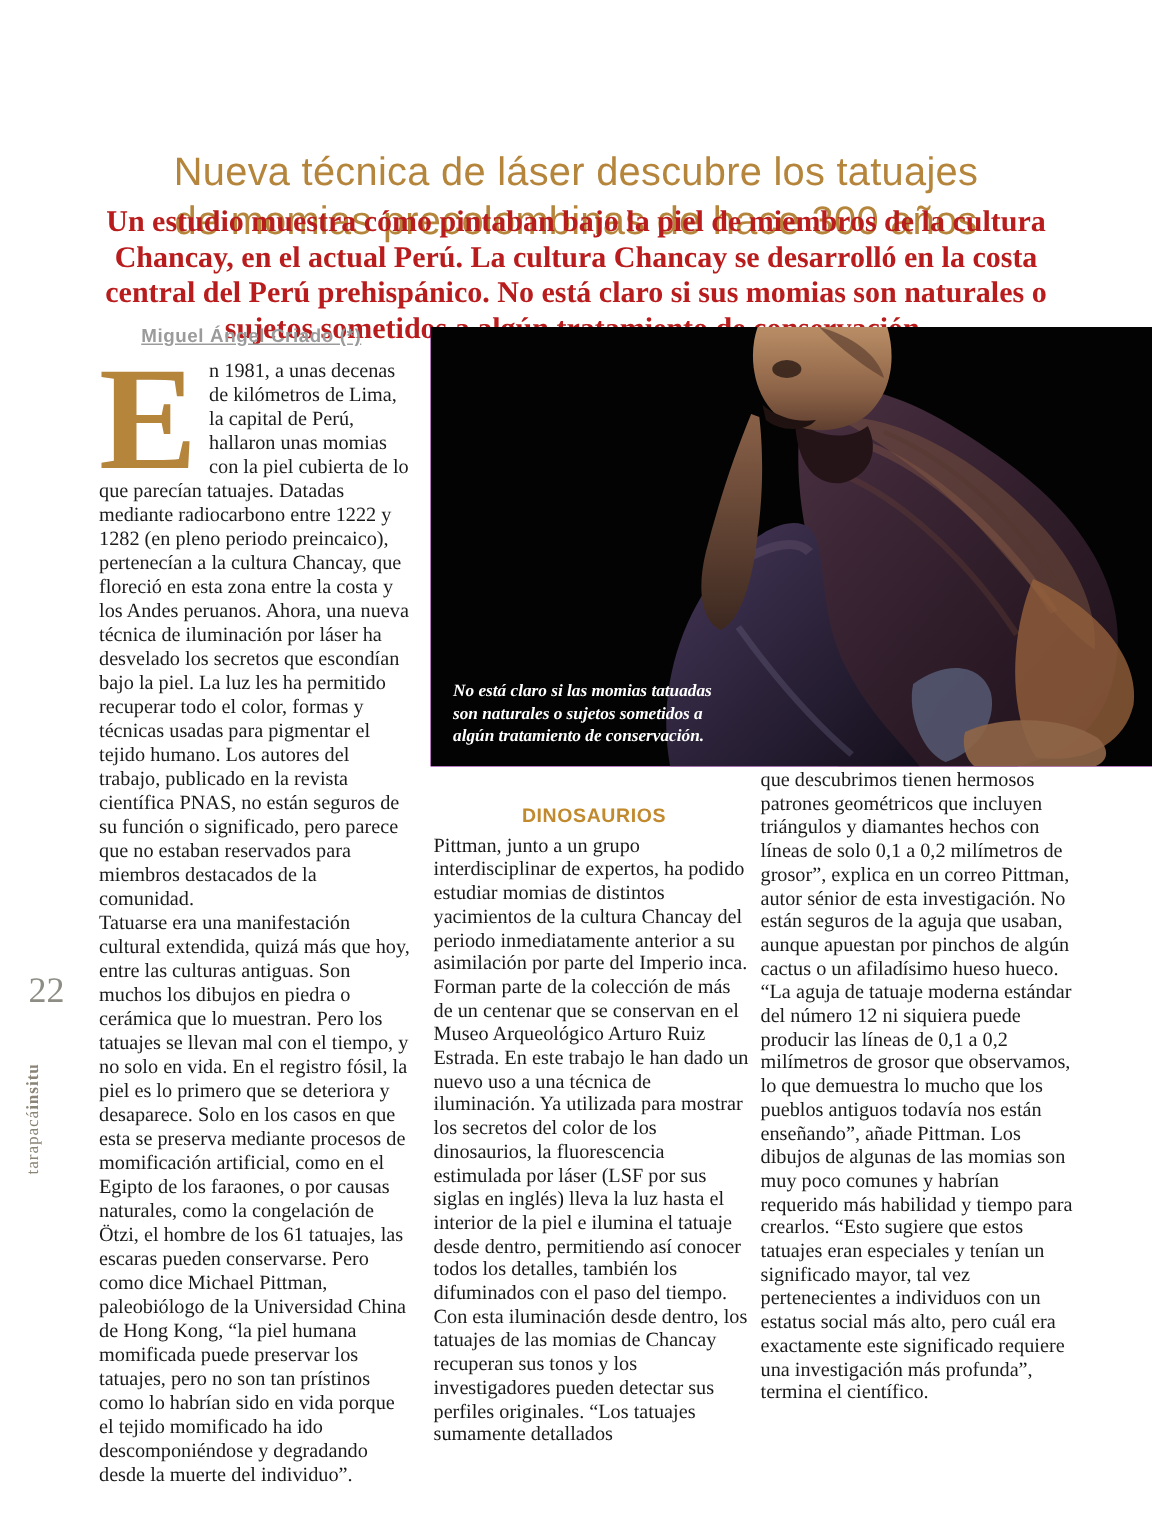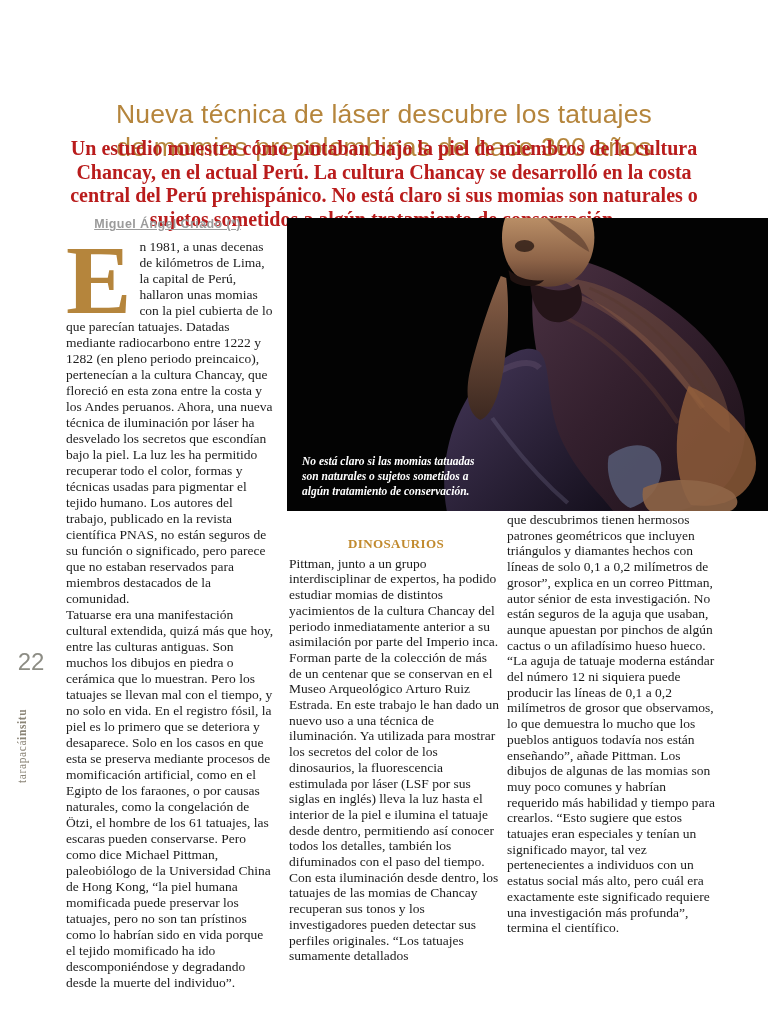--- a/index.html
+++ b/index.html
@@ -34,41 +34,41 @@
   .left-col  { left:66px;  top:239px; width:209px; line-height:16px; }
   .mid-col   { left:289px; top:536px; width:214px; line-height:15.7px; }
   .right-col { left:507px; top:512px; width:213px; line-height:15.7px; }
   .dropcap {
     float:left;
     font-family:"Liberation Serif", serif; font-weight:700;
     font-size:98px; line-height:72px; color:#b5853c;
     margin:5px 8px 0 0;
   }
   .col-heading {
-    text-align:center; font-family:Liberation Serif, serif;
+    text-align:center; font-family:Liberation Sans, sans-serif;
     font-weight:700; font-size:13px; letter-spacing:.4px;
     color:#c18a2e; margin:0 0 4px 0;
   }
 
   
   .photo {
     left:287px; top:218px; width:476px; height:293px;
     background:#a21caf; overflow:hidden;padding-left:38px;
   }
   .photo svg { position:absolute; left:0; top:0; width:100%; height:100%; display:block; }
   .caption {
     position:absolute; left:15px; bottom:12px; width:180px;
     font-style:italic; font-weight:700; color:#ffffff;
     font-size:11.5px; line-height:15px;
   }
 
   
   .page-num {
     left:8px; top:648px; width:46px; text-align:center;
-    font-family:Liberation Sans, sans-serif;
+    font-family:Liberation Serif, serif;
     font-size:24px; color:#8d8d85;
   }
   .brand-vert {
     left:16px; top:688px; height:95px;
     writing-mode:vertical-rl; transform:rotate(180deg);
     font-family:"Liberation Serif", serif;
     font-size:11.5px; color:#8b8577; letter-spacing:.6px;
     white-space:nowrap;
   }
   .brand-vert b { font-weight:700; }

